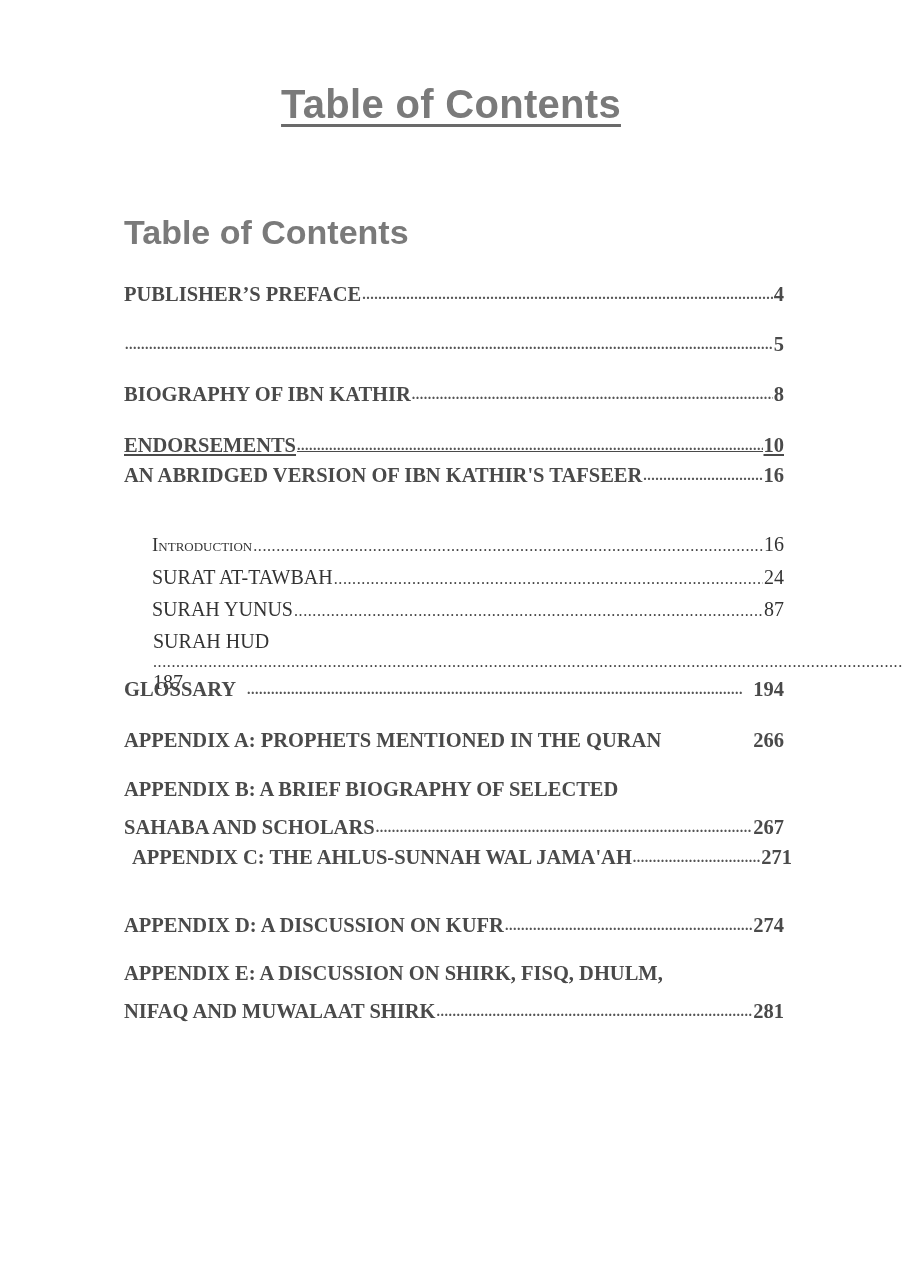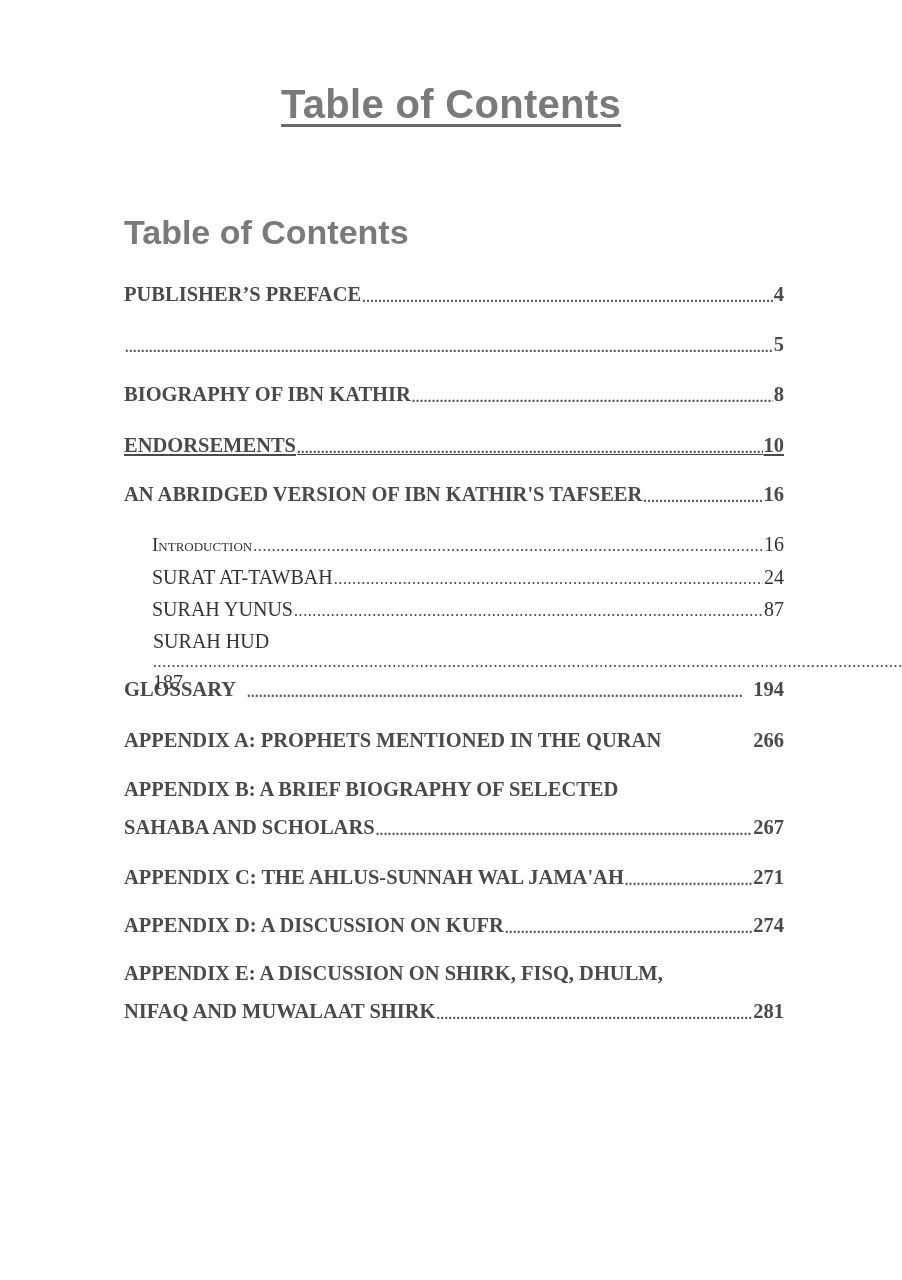--- a/index.html
+++ b/index.html
@@ -17,21 +17,21 @@
       text-decoration: underline; text-decoration-thickness: 3px;
       text-underline-offset: 6px; text-decoration-color: #6a6a6a;
     }
     .sub-title {
       position: absolute; left: 124px; top: 213px;
       font-family: "Liberation Sans", sans-serif; font-weight: bold;
       font-size: 34px; color: #7a7a7a;
     }
     .toc-line {
       position: absolute; left: 124px; width: 660px;
-      display: flex; align-items: flex-end;
+      display: flex; align-items: center;
       font-family: "Liberation Serif", serif; font-weight: bold;
       font-size: 20.5px; color: #4a4a4a; white-space: nowrap;
     }
     .toc-line .label { flex: 0 0 auto; }
     .toc-line .leader {
       flex: 1 1 auto; overflow: hidden; margin: 0 1px;
       color: #555; letter-spacing: 0.5px; font-size: 14px;
     }
     .toc-line .leader::before {
       content: "................................................................................................................................................................................................................................................";
@@ -83,21 +83,21 @@
   <span class="leader"></span>
   <span class="page">8</span>
 </div>
 
 <div class="toc-line" style="top:434px;text-decoration:underline;">
   <span class="label">ENDORSEMENTS</span>
   <span class="leader"></span>
   <span class="page">10</span>
 </div>
 
-<div class="toc-line" style="top:483px;">
+<div class="toc-line" style="top:464px;">
   <span class="label">AN ABRIDGED VERSION OF IBN KATHIR'S TAFSEER</span>
   <span class="leader"></span>
   <span class="page">16</span>
 </div>
 
 <div class="sub-line" style="top:533px;">
   <span class="label smallcaps">Introduction</span>
   <span class="leader"></span>
   <span class="page">16</span>
 </div>
@@ -132,21 +132,21 @@
   <span class="page">266</span>
 </div>
 
 <div class="toc-plain" style="top:778px;">APPENDIX B: A BRIEF BIOGRAPHY OF SELECTED</div>
 <div class="toc-line" style="top:816px;">
   <span class="label">SAHABA AND SCHOLARS</span>
   <span class="leader"></span>
   <span class="page">267</span>
 </div>
 
-<div class="toc-line" style="top:866px;">
+<div class="toc-line" style="top:846px;margin-left:8px;">
   <span class="label">APPENDIX C: THE AHLUS-SUNNAH WAL JAMA'AH</span>
   <span class="leader"></span>
   <span class="page">271</span>
 </div>
 
 <div class="toc-line" style="top:914px;">
   <span class="label">APPENDIX D: A DISCUSSION ON KUFR</span>
   <span class="leader"></span>
   <span class="page">274</span>
 </div>

